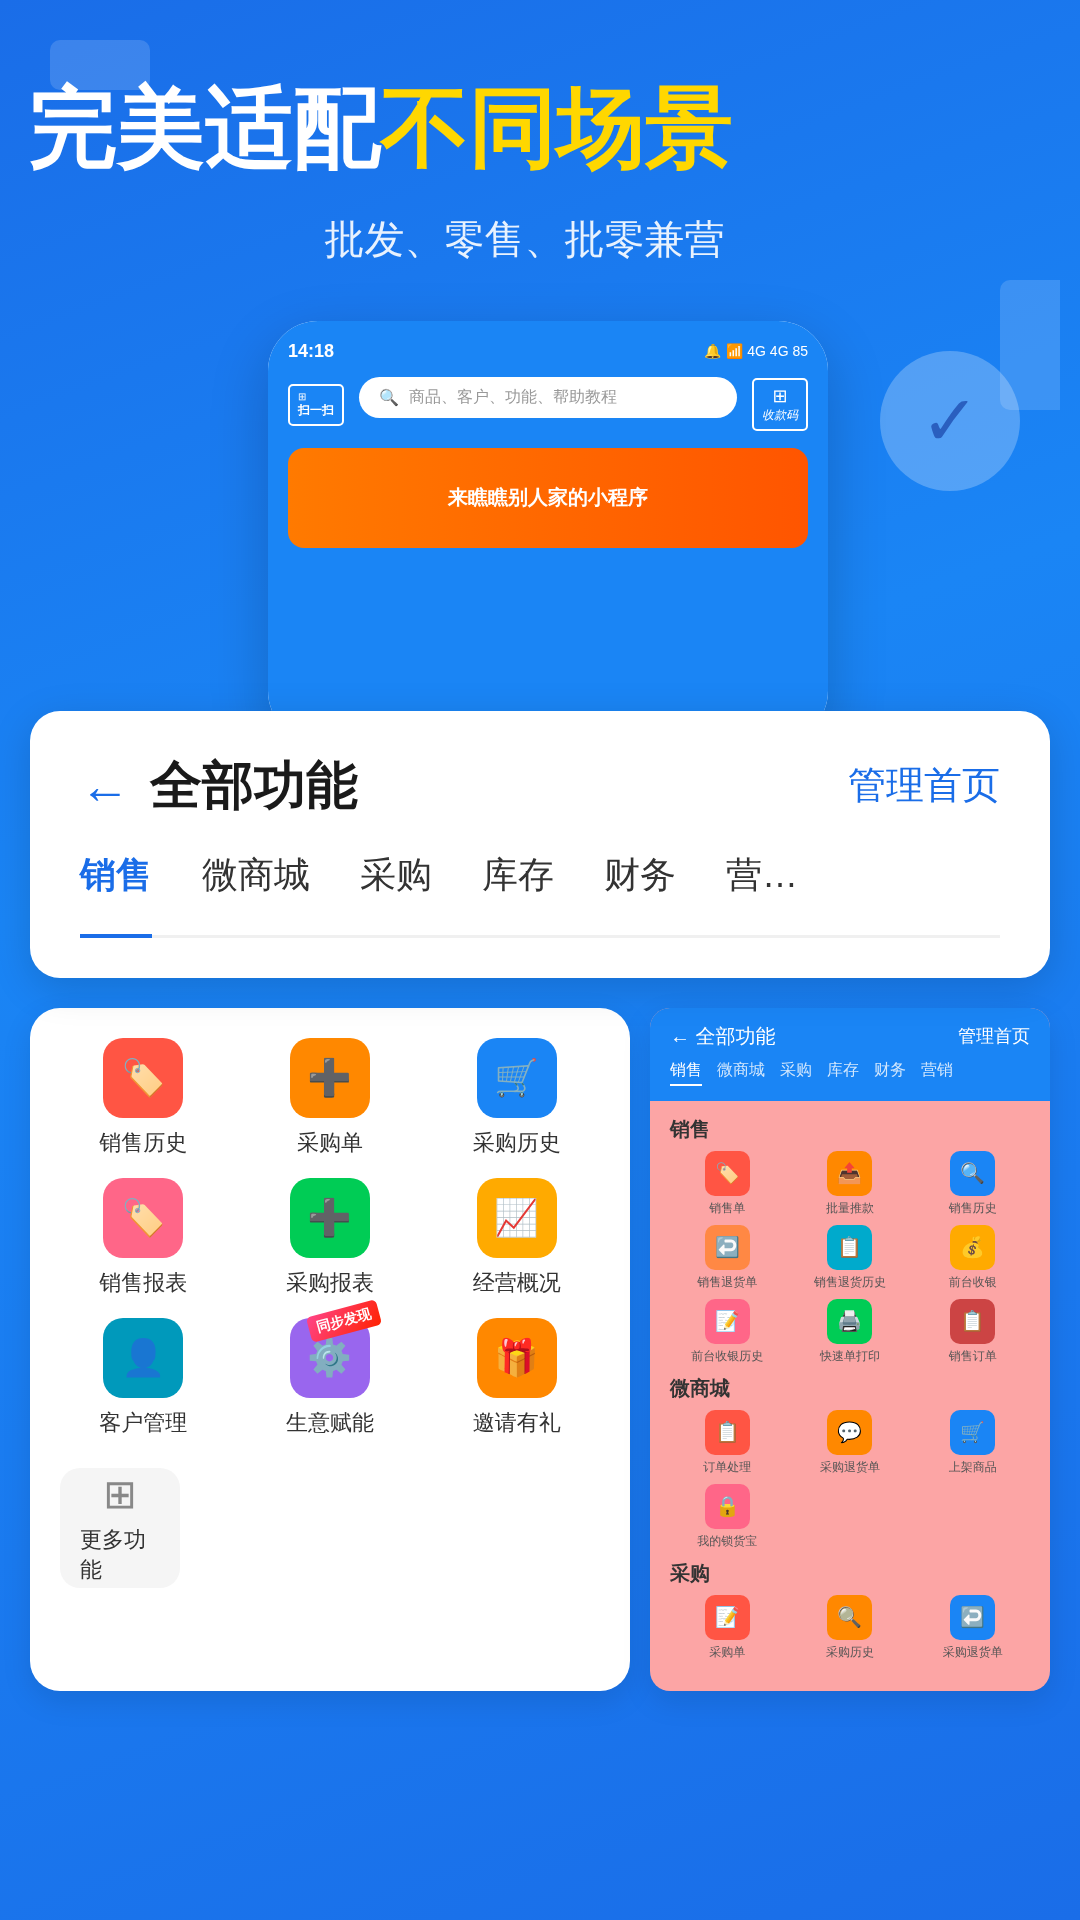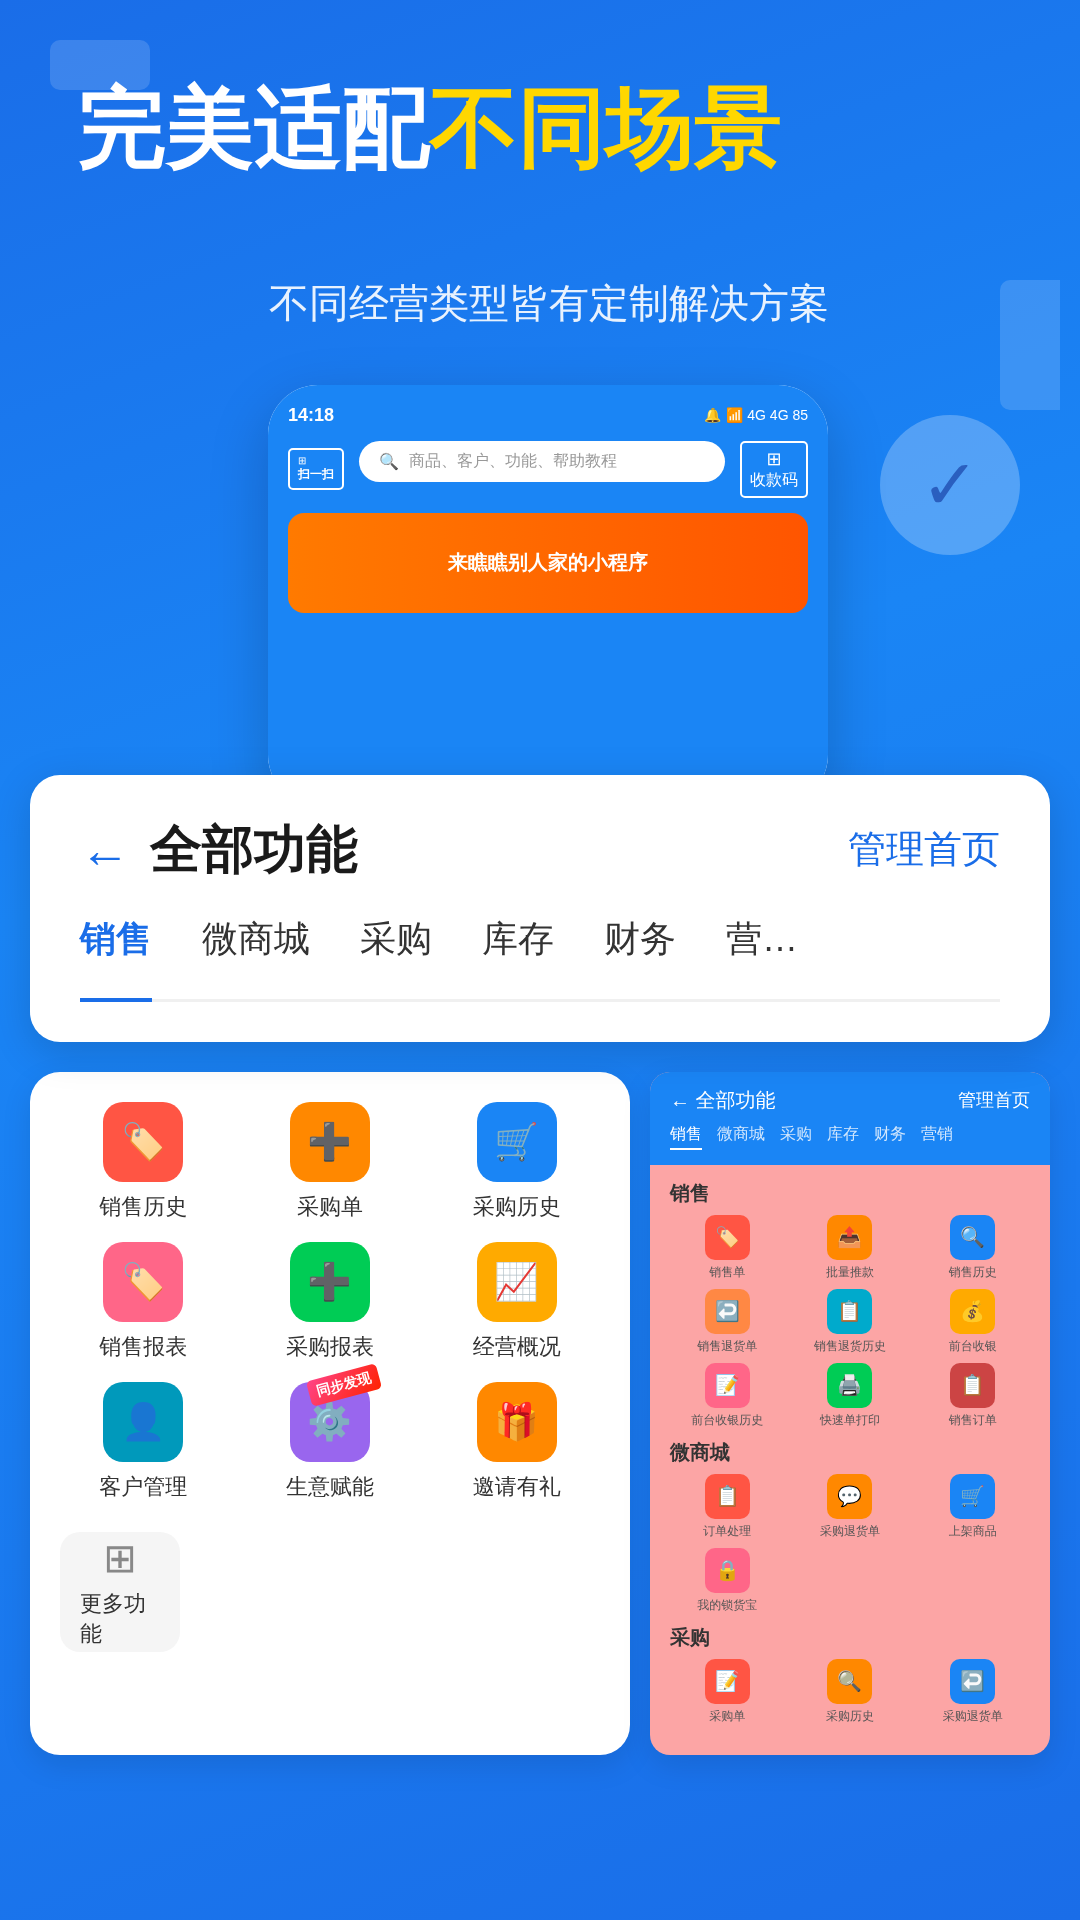--- a/index.html
+++ b/index.html
@@ -16,21 +16,21 @@
     .bg {
       position: absolute;
       top: 0; left: 0; right: 0; bottom: 0;
       background: linear-gradient(160deg, #1a6de8 0%, #1a85f5 40%, #1a6de8 100%);
     }
 
     
     .top-section {
       position: relative;
       z-index: 2;
-      padding: 80px 60px 0 78px;
+      padding: 80px 60px 0 29px;
       text-align: center;
     }
 
     .main-title {
       font-size: 88px;
       font-weight: 900;
       color: white;
       line-height: 1.1;
       margin-bottom: 30px;
       text-align: left;
@@ -410,22 +410,21 @@
 <div class="bg"></div>
 
 <div class="corner-rect corner-tl"></div>
 <div class="corner-rect corner-tr"></div>
 
 <div class="top-section">
   <div class="main-title">
     <span>完美适配</span><span class="highlight">不同场景</span>
   </div>
   <div class="sub-title">
-    <br>
-    <span>不同经营类型皆有定制解决方案</span>
+    <span>批发、零售、批零兼营</span><br>
   </div>
 </div>
 
 <div class="phone-area" style="position:relative; margin: 0 60px; margin-top: 30px;">
 
   <div class="check-circle" style="position:absolute; right: 0; top: 30px; z-index:5;">
     <span class="check-mark">✓</span>
   </div>
 
   <div class="phone-mockup">
@@ -440,21 +439,21 @@
         <div style="color:white; font-size:22px; border:2px solid white; padding:5px 8px; border-radius:5px;">
           <div style="font-size:10px;">⊞</div>
           <div style="font-size:12px;font-weight:bold;">扫一扫</div>
         </div>
         <div class="phone-search" style="flex:1;">
           <span style="color:#aaa;">🔍</span>
           <span class="phone-search-text">商品、客户、功能、帮助教程</span>
         </div>
         <div style="color:white; font-size:18px; border:2px solid white; padding:5px 8px; border-radius:5px; text-align:center;">
           <div>⊞</div>
-          <div style="font-size:16px;">收款码</div>
+          <div style="font-size:12px;font-style:italic;">收款码</div>
         </div>
       </div>
 
       <div class="phone-banner">
         <span>来瞧瞧别人家的小程序</span>
       </div>
     </div>
   </div>
 </div>
 

